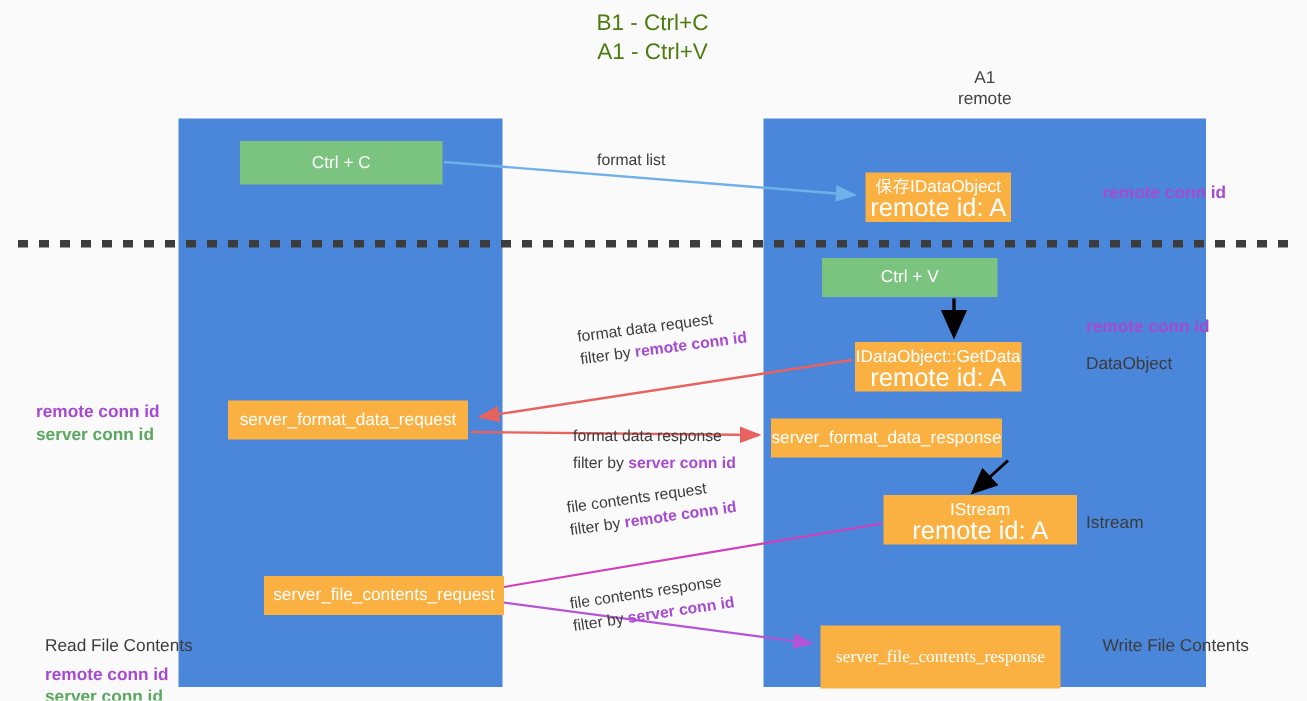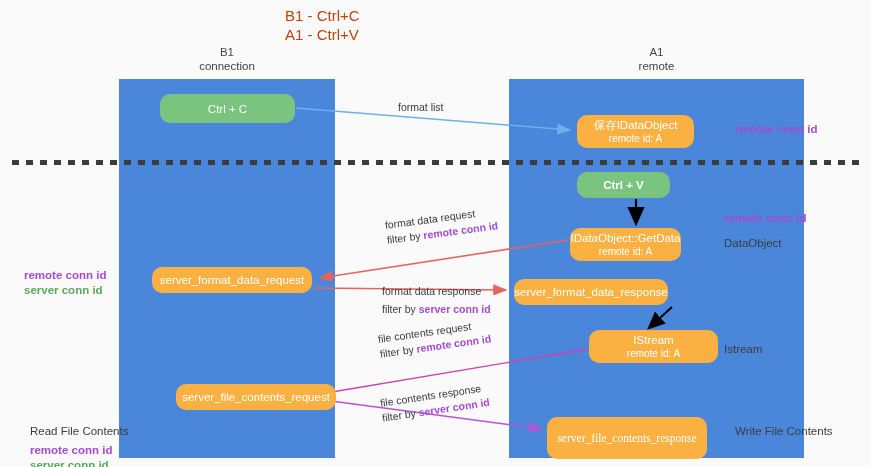--- a/index.html
+++ b/index.html
@@ -12,50 +12,50 @@
   }
   .stage{position:absolute;left:0;top:0;width:871px;height:467px;}
 
   
   .lane{position:absolute;background:#4a86d9;}
   #lane-b1{left:119px;top:79px;width:216px;height:379px;}
   #lane-a1{left:509px;top:79px;width:295px;height:379px;}
 
   
   .title{
-    position:absolute;text-align:left;color:#c2410c;
+    position:absolute;text-align:center;color:#4d7c0f;
     font-size:15px;line-height:19px;
   }
   #doc-title{left:285px;top:6px;width:300px;}
   .lane-title{
     position:absolute;text-align:center;color:#434343;
     font-size:11.5px;line-height:14px;
   }
   #lane-title-b1{left:119px;top:45px;width:216px;}
   #lane-title-a1{left:509px;top:45px;width:295px;}
 
   
   #divider{
     position:absolute;left:12px;top:160px;width:848px;height:5px;
     background-image:repeating-linear-gradient(to right,#3c3c3c 0 7px,transparent 7px 14px);
   }
 
   
   .node{
     position:absolute;box-sizing:border-box;
     display:flex;flex-direction:column;align-items:center;justify-content:center;
-    color:#ffffff;font-size:11.5px;line-height:14px;text-align:center;border-radius:10px;
+    color:#ffffff;font-size:11.5px;line-height:14px;text-align:center;
   }
   .node.green{background:#7bc47f;}
   .node.orange{background:#fbb142;}
-  .node .l2{font-size:10px;}
+  .node .l2{font-size:17px;}
 
   #n-ctrlc{left:160px;top:94px;width:135px;height:29px;}
-  #n-idataobject{left:577px;top:115px;width:117px;height:33px;}
-  #n-ctrlv{left:577px;top:172px;width:93px;height:26px;font-weight:bold;}
+  #n-idataobject{left:577px;top:115px;width:97px;height:33px;}
+  #n-ctrlv{left:548px;top:172px;width:117px;height:26px;}
   #n-getdata{left:570px;top:228px;width:111px;height:33px;}
   #n-sfdreq{left:152px;top:267px;width:160px;height:26px;}
   #n-sfdres{left:514px;top:279px;width:154px;height:26px;}
   #n-istream{left:589px;top:330px;width:129px;height:33px;}
   #n-sfcreq{left:152px;top:384px;width:160px;height:26px;margin-left:24px;}
   #n-sfcres{left:547px;top:417px;width:160px;height:42px;font-family:Liberation Serif, serif;}
 
   
   .side{position:absolute;font-size:11.5px;line-height:15px;white-space:nowrap;}
   .purple{color:#a64ad1;font-weight:bold;}
@@ -91,24 +91,20 @@
 <div class="stage">
 
   <div class="lane" id="lane-b1"></div>
   <div class="lane" id="lane-a1"></div>
 
   <div class="title" id="doc-title">
     <div>B1 - Ctrl+C</div>
     <div>A1 - Ctrl+V</div>
   </div>
 
-  <div class="lane-title" id="lane-title-b1">
-    <div>B1</div>
-    <div>connection</div>
-  </div>
   <div class="lane-title" id="lane-title-a1">
     <div>A1</div>
     <div>remote</div>
   </div>
 
   <svg class="edges">
     <defs>
       <marker id="ah-blue" markerWidth="9" markerHeight="7" refX="8" refY="3.5" orient="auto">
         <path d="M0,0 L9,3.5 L0,7 Z" fill="#6fb0e8"></path>
       </marker>

